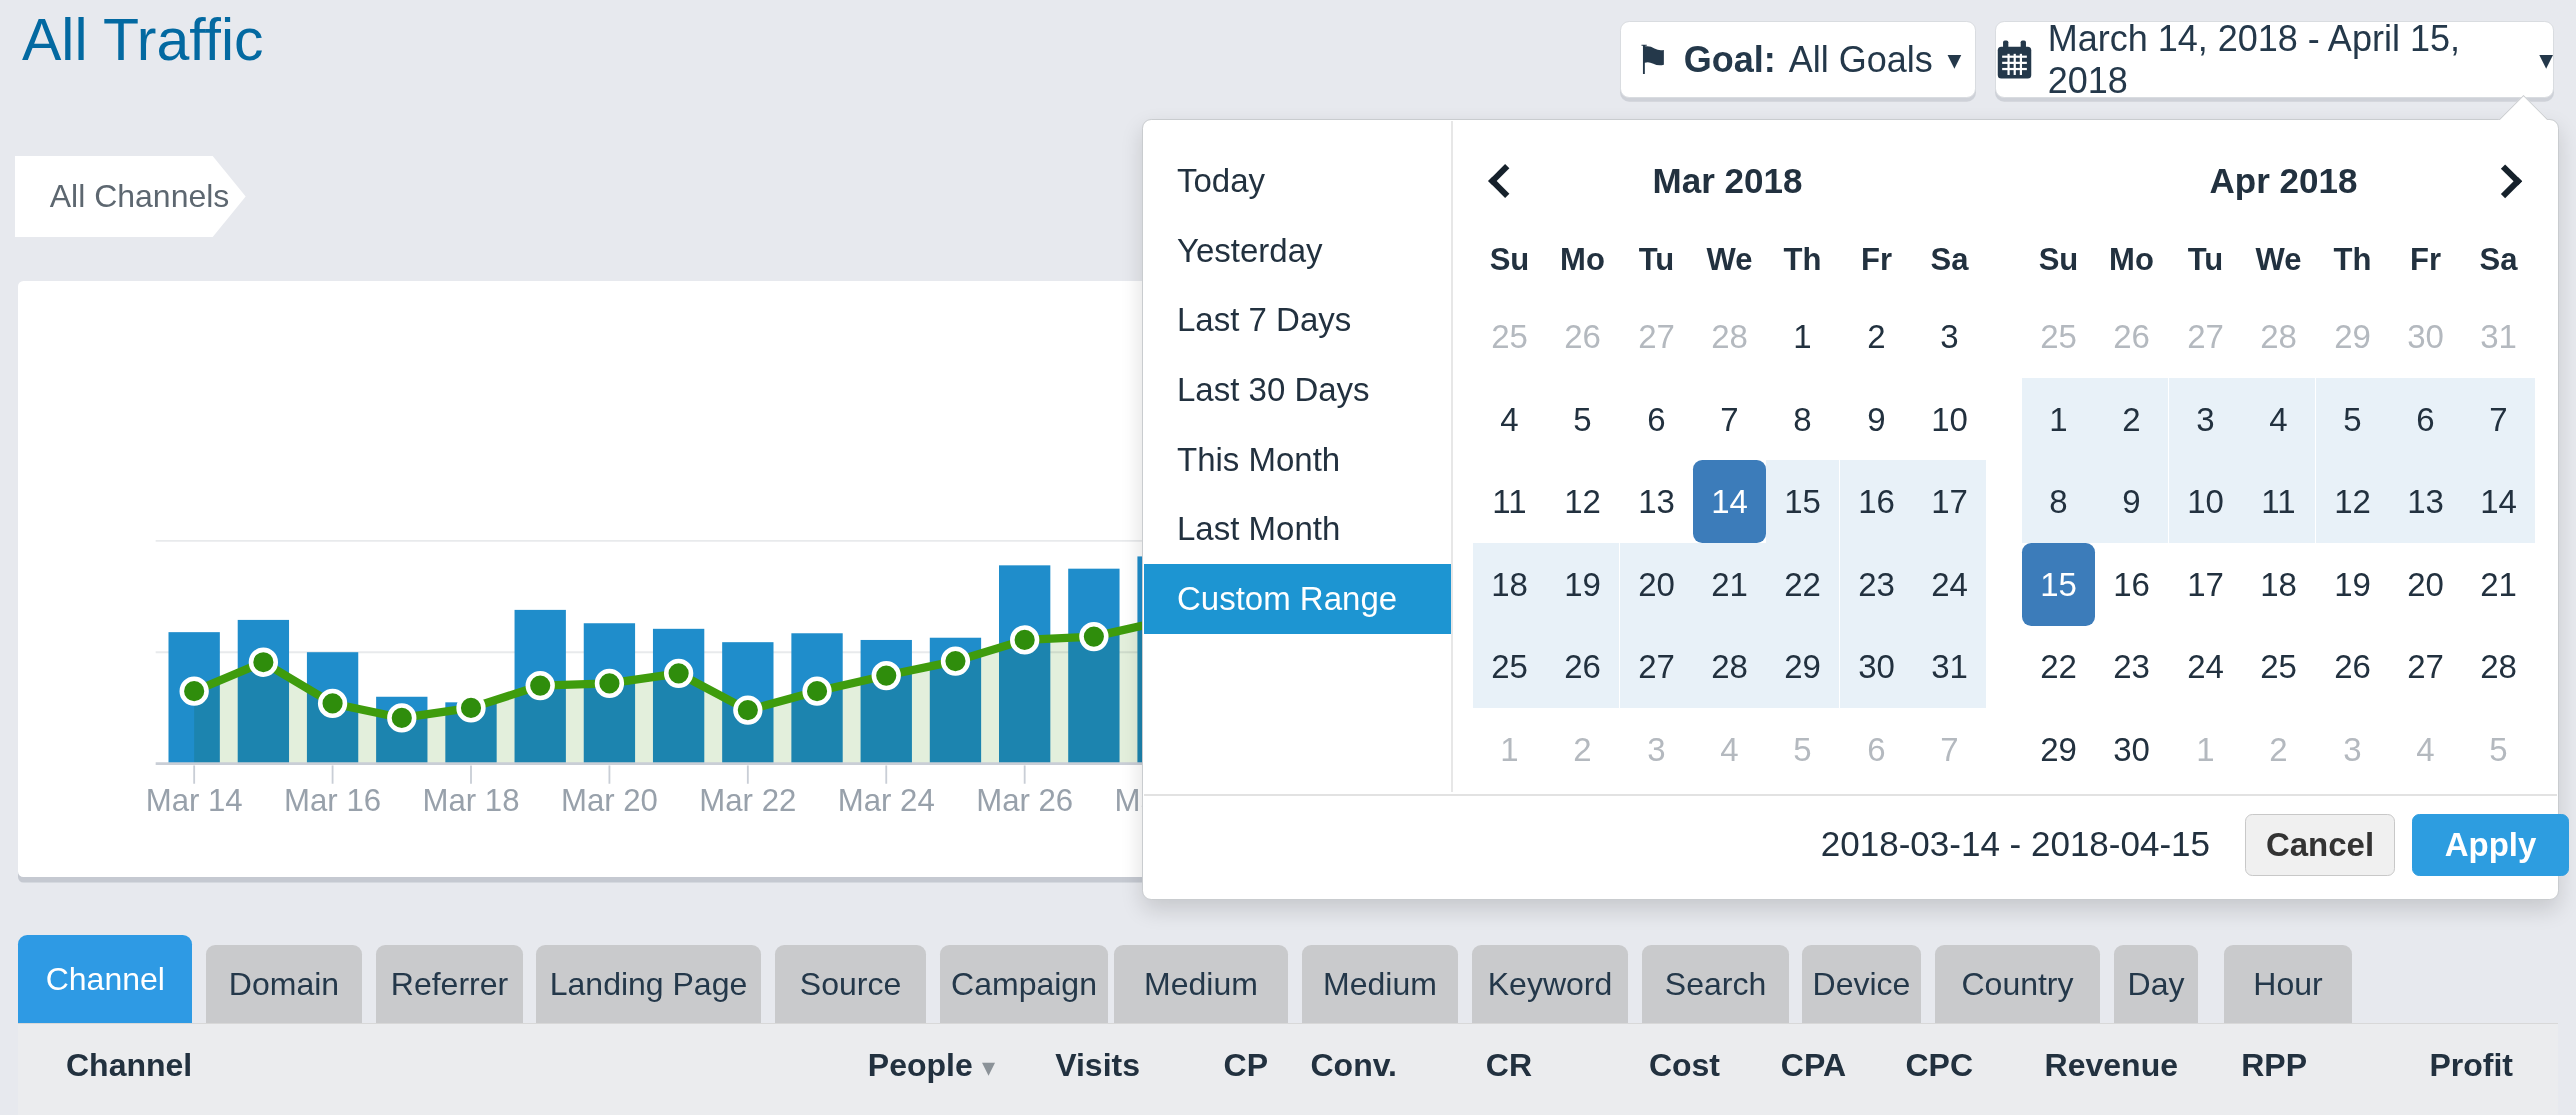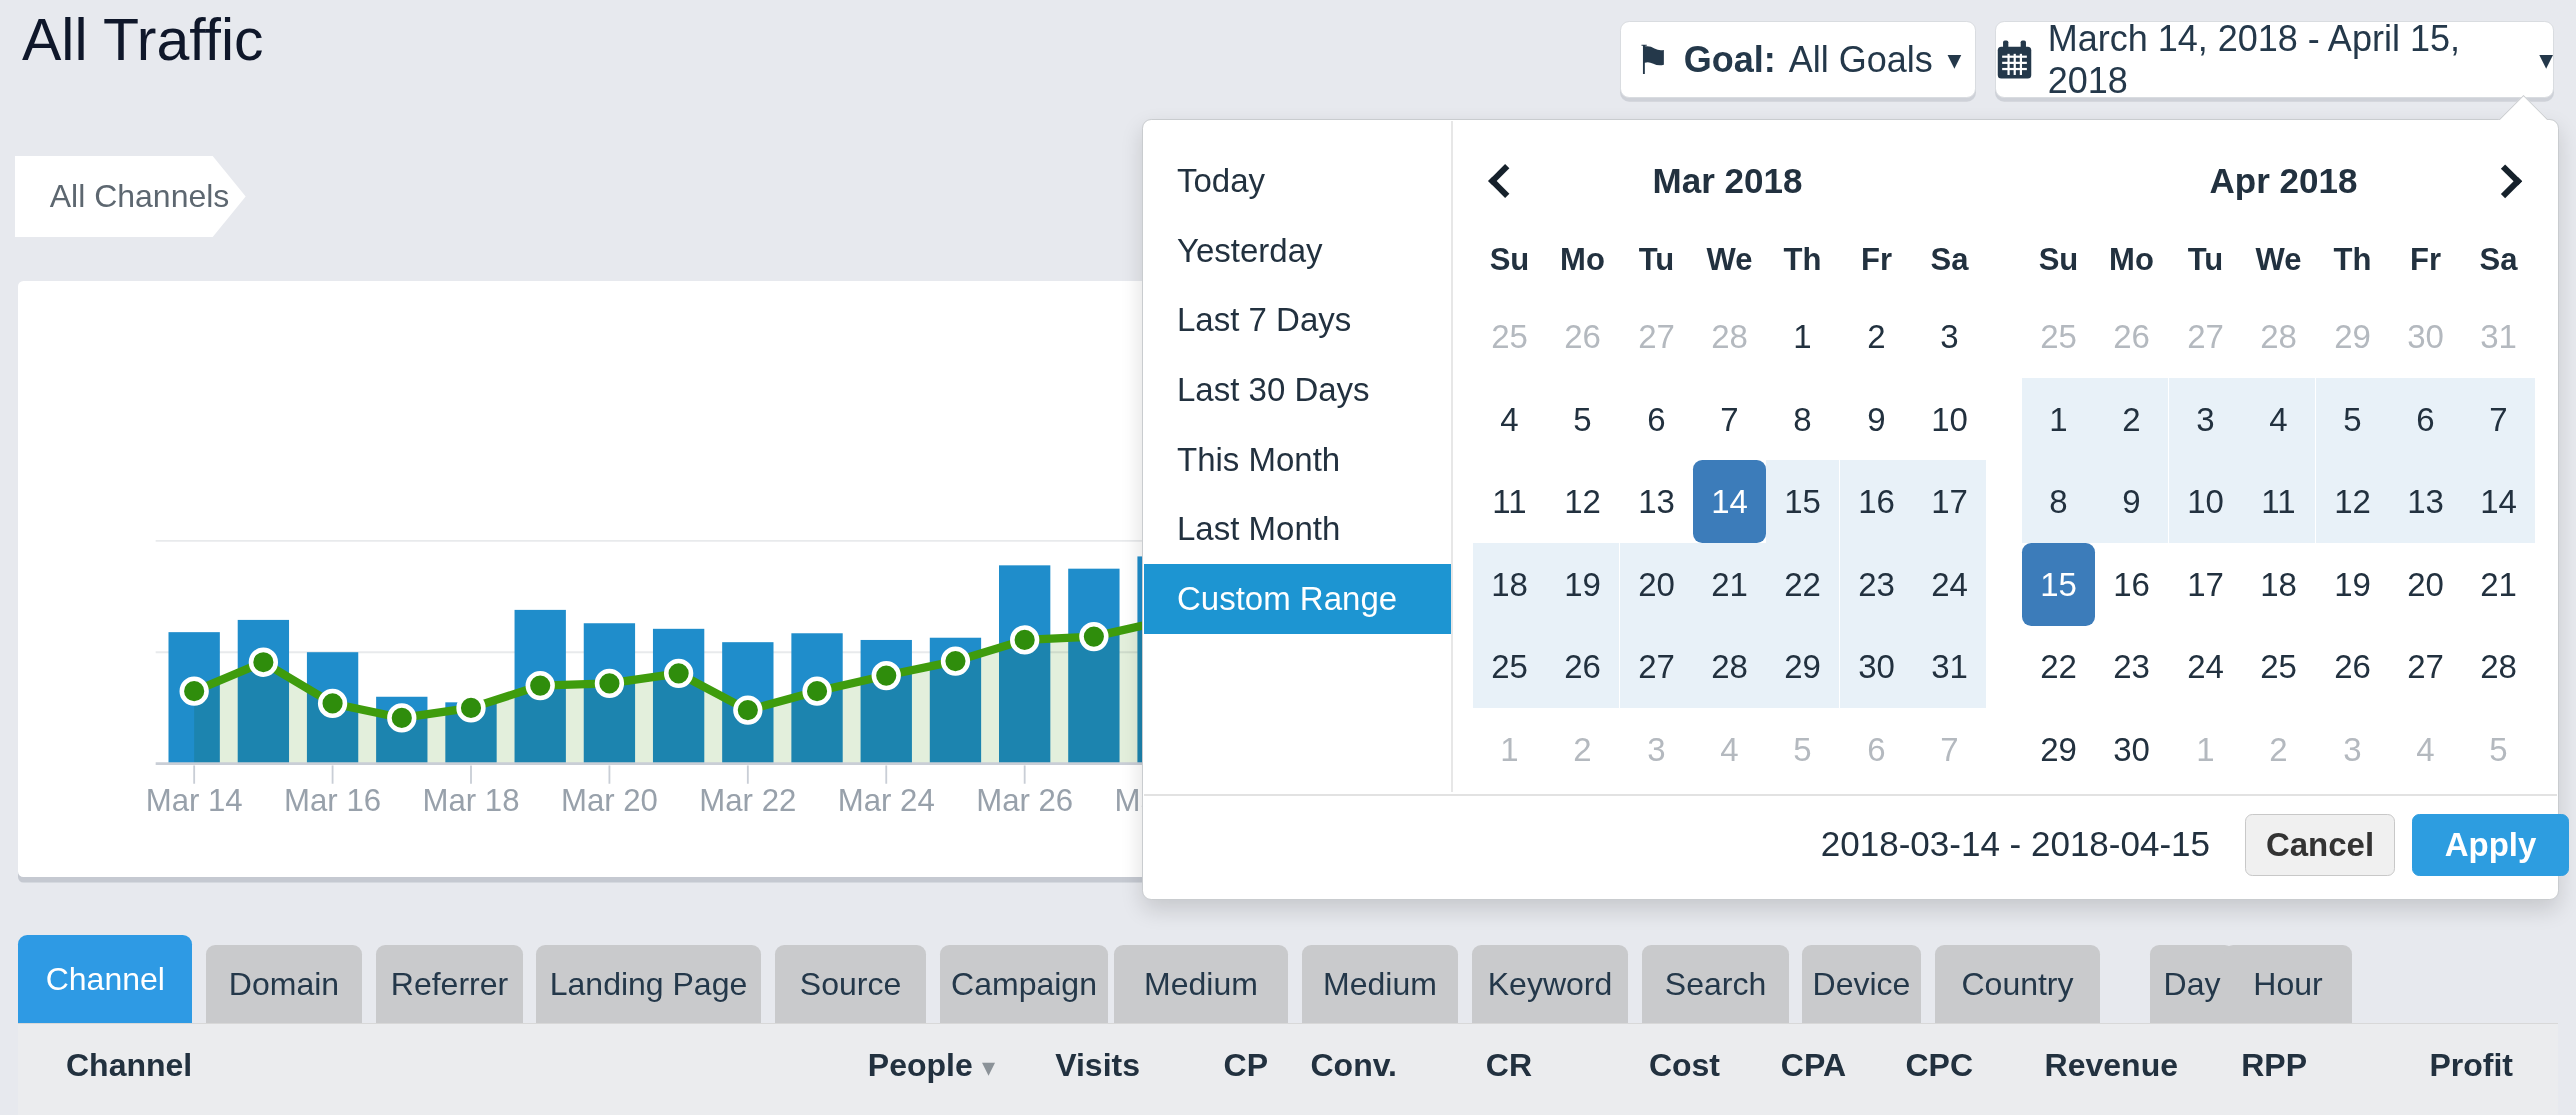--- a/index.html
+++ b/index.html
@@ -1,20 +1,20 @@
 <!DOCTYPE html>
 <html style="font-size:14.7px"><head>
 <meta charset="utf-8">
 <style>
   html,body{margin:0;padding:0;}
   body{font-family:"Liberation Sans", sans-serif; background:#e7e9ee;}
   .page{position:relative;width:2576px;height:1115px;background:#e7e9ee;overflow:hidden;}
 
   
-  .page-title{position:absolute;left:22px;top:5.5px;font-size:59px;color:#0f172a;font-weight:400;}
+  .page-title{position:absolute;left:22px;top:5.5px;font-size:59px;color:#0369a1;font-weight:400;}
   .top-btn{position:absolute;top:21px;height:77px;background:#fff;border:1.8px solid #d9dce0;border-radius:9.2px;
            box-shadow:0 3.7px 0 rgba(160,165,175,.35);display:flex;align-items:center;justify-content:center;
            font-size:36px;color:#24384a;z-index:4;cursor:pointer;box-sizing:border-box;}
   .goal-btn{left:1620px;width:356px;}
   .date-btn{left:1995px;width:559px;}
   .flag-icon{font-size:40px;margin-right:13px;line-height:1;}
   .flag-icon::before{content:"⚑";}
   .bold{font-weight:bold;}
   .caret-down{margin-left:14.7px;font-size:27.5px;line-height:1;}
   .caret-down::before{content:"▾";}
@@ -314,21 +314,21 @@
       <div class="tab" style="left: 376px; width: 147px;">Referrer</div>
       <div class="tab" style="left: 536px; width: 225px;">Landing Page</div>
       <div class="tab" style="left: 775px; width: 151px;">Source</div>
       <div class="tab" style="left: 940px; width: 168px;">Campaign</div>
       <div class="tab" style="left: 1114px; width: 174px;">Medium</div>
       <div class="tab" style="left: 1302px; width: 156px;">Medium</div>
       <div class="tab" style="left: 1472px; width: 156px;">Keyword</div>
       <div class="tab" style="left: 1642px; width: 147px;">Search</div>
       <div class="tab" style="left: 1802px; width: 119px;">Device</div>
       <div class="tab" style="left: 1935px; width: 165px;">Country</div>
-      <div class="tab" style="left: 2114px; width: 84px; margin-left: 36px;">Day</div>
+      <div class="tab" style="left: 2114px; width: 84px;">Day</div>
       <div class="tab" style="left: 2224px; width: 128px;">Hour</div>
     </div>
   <div class="thead"></div>
   <div id="thcells">
       <div class="th" style="left: 66px;">Channel</div>
       <div class="th right" style="left: 702px;"><span>People</span><span class="sort-caret"></span></div>
       <div class="th right" style="left: 847px;"><span>Visits</span></div>
       <div class="th right" style="left: 975px;"><span>CP</span></div>
       <div class="th right" style="left: 1104px;"><span>Conv.</span></div>
       <div class="th right" style="left: 1239px;"><span>CR</span></div>

